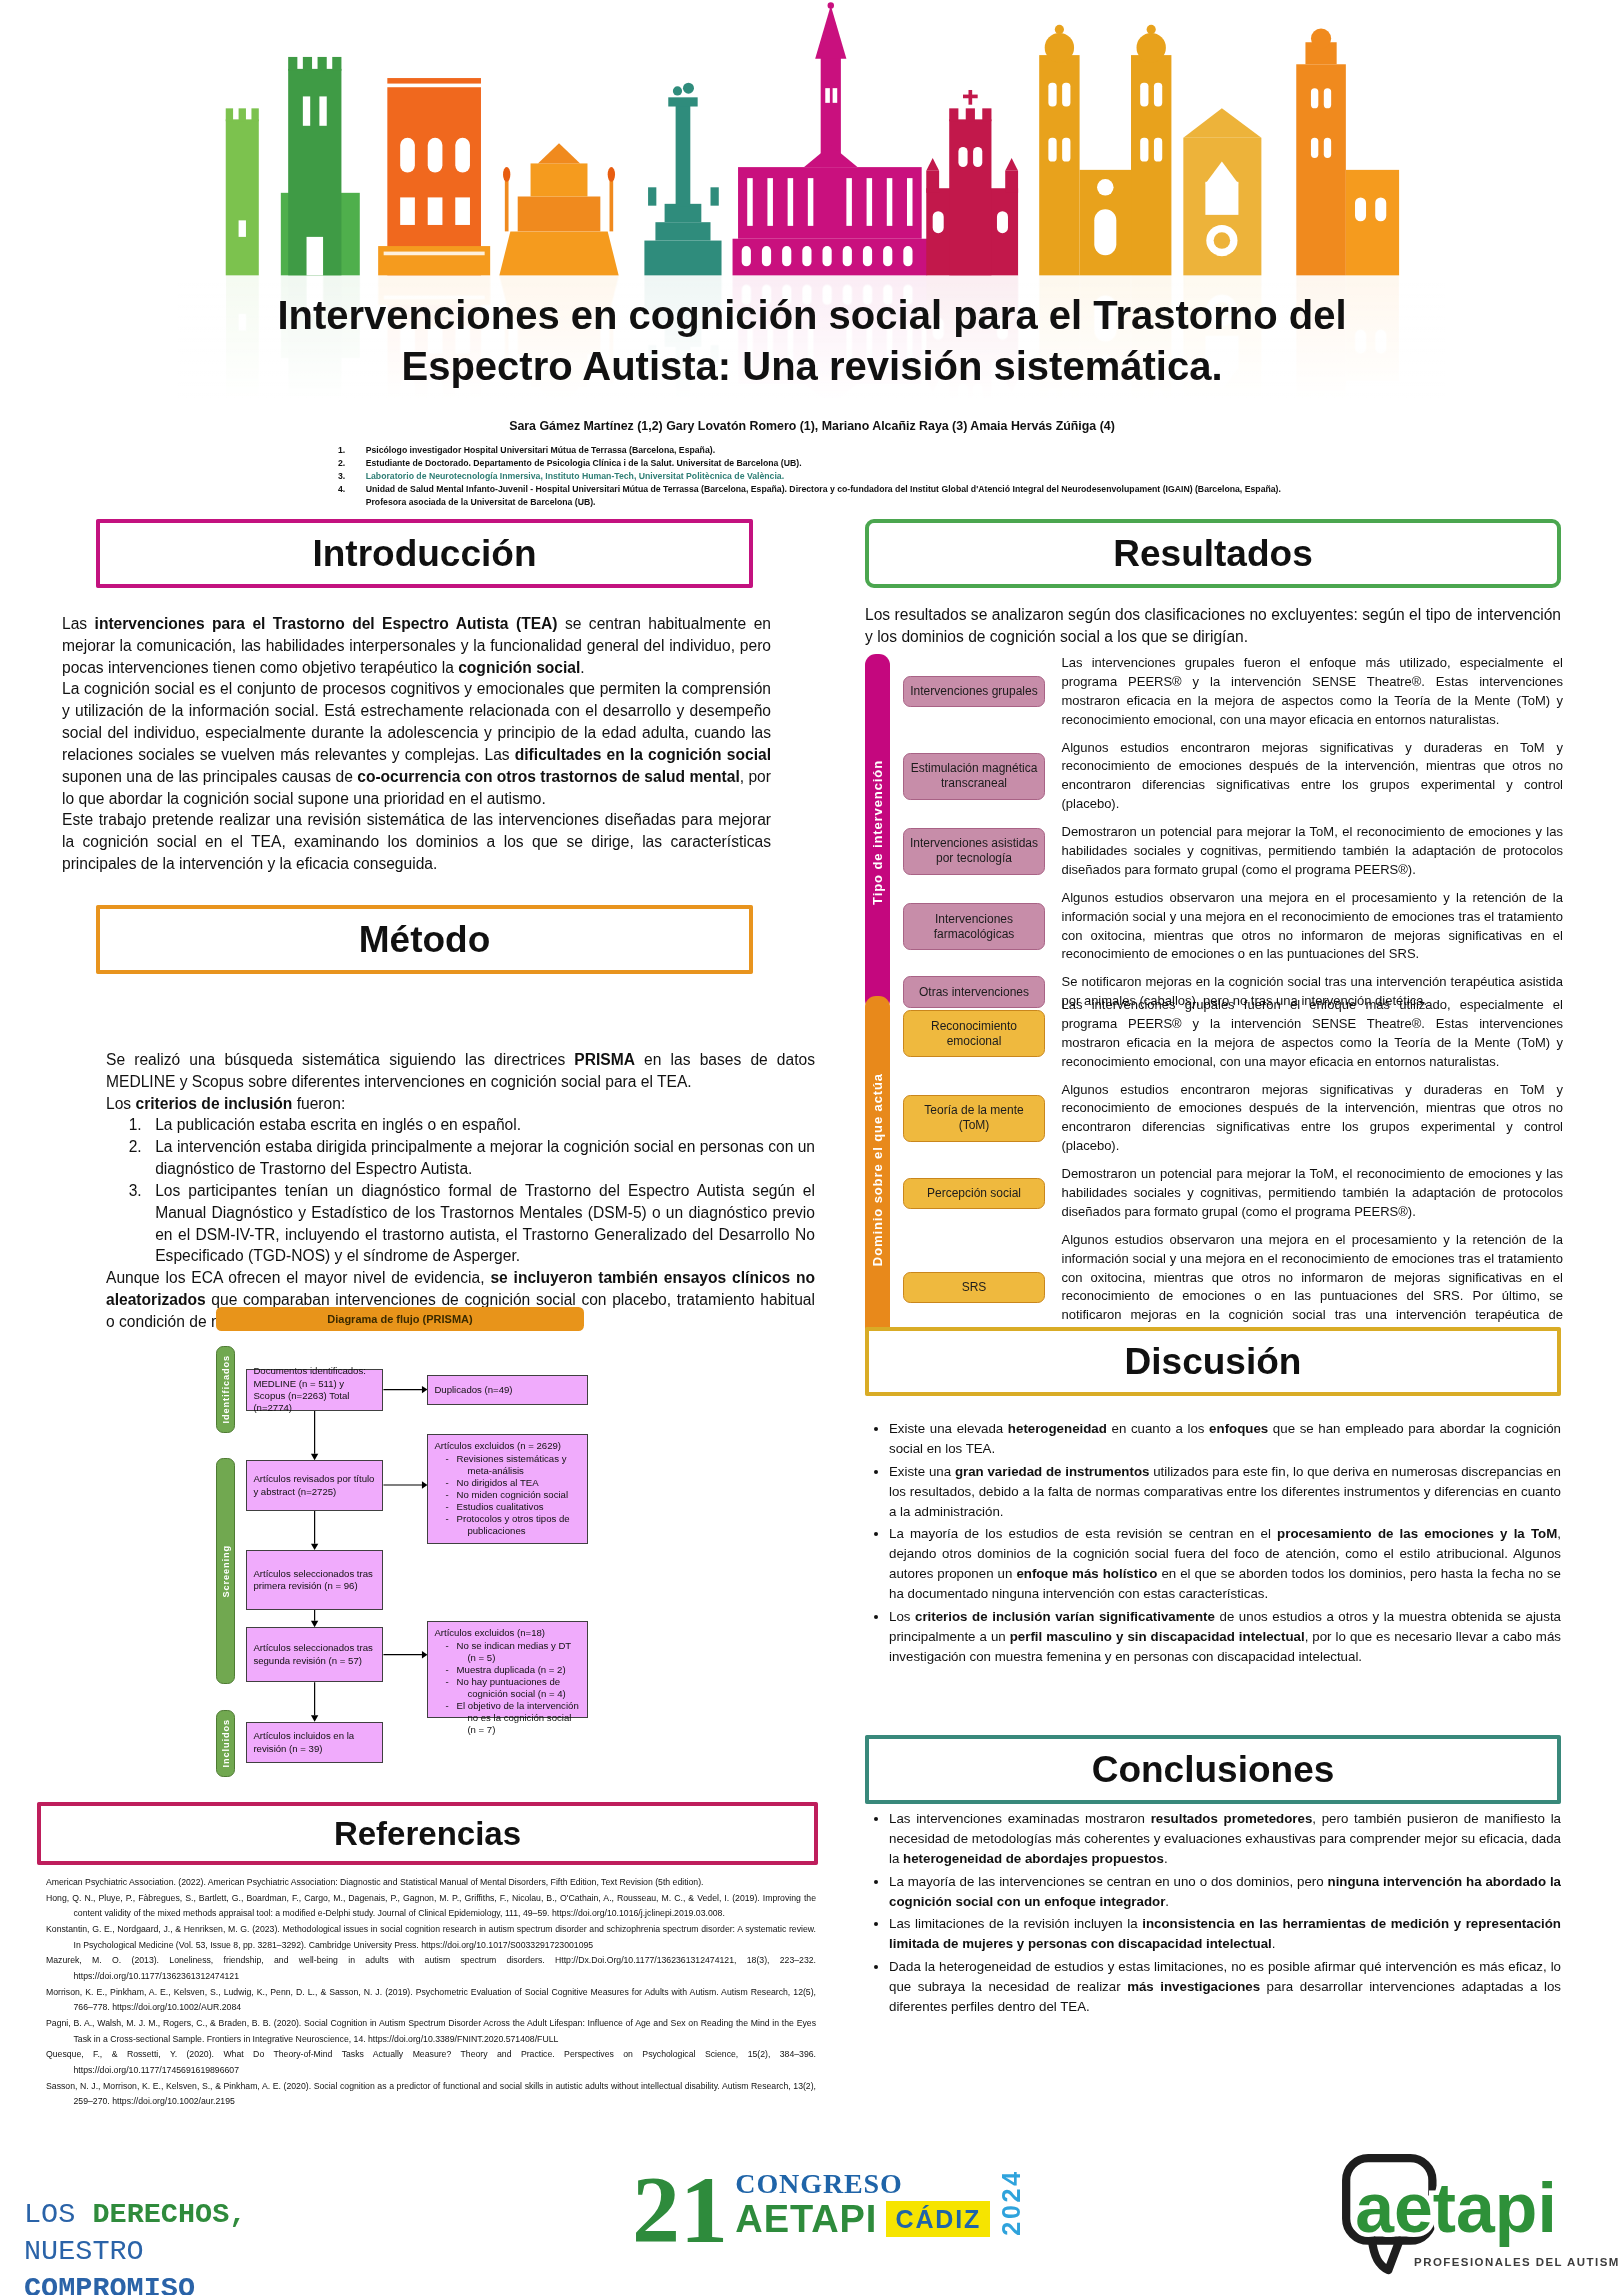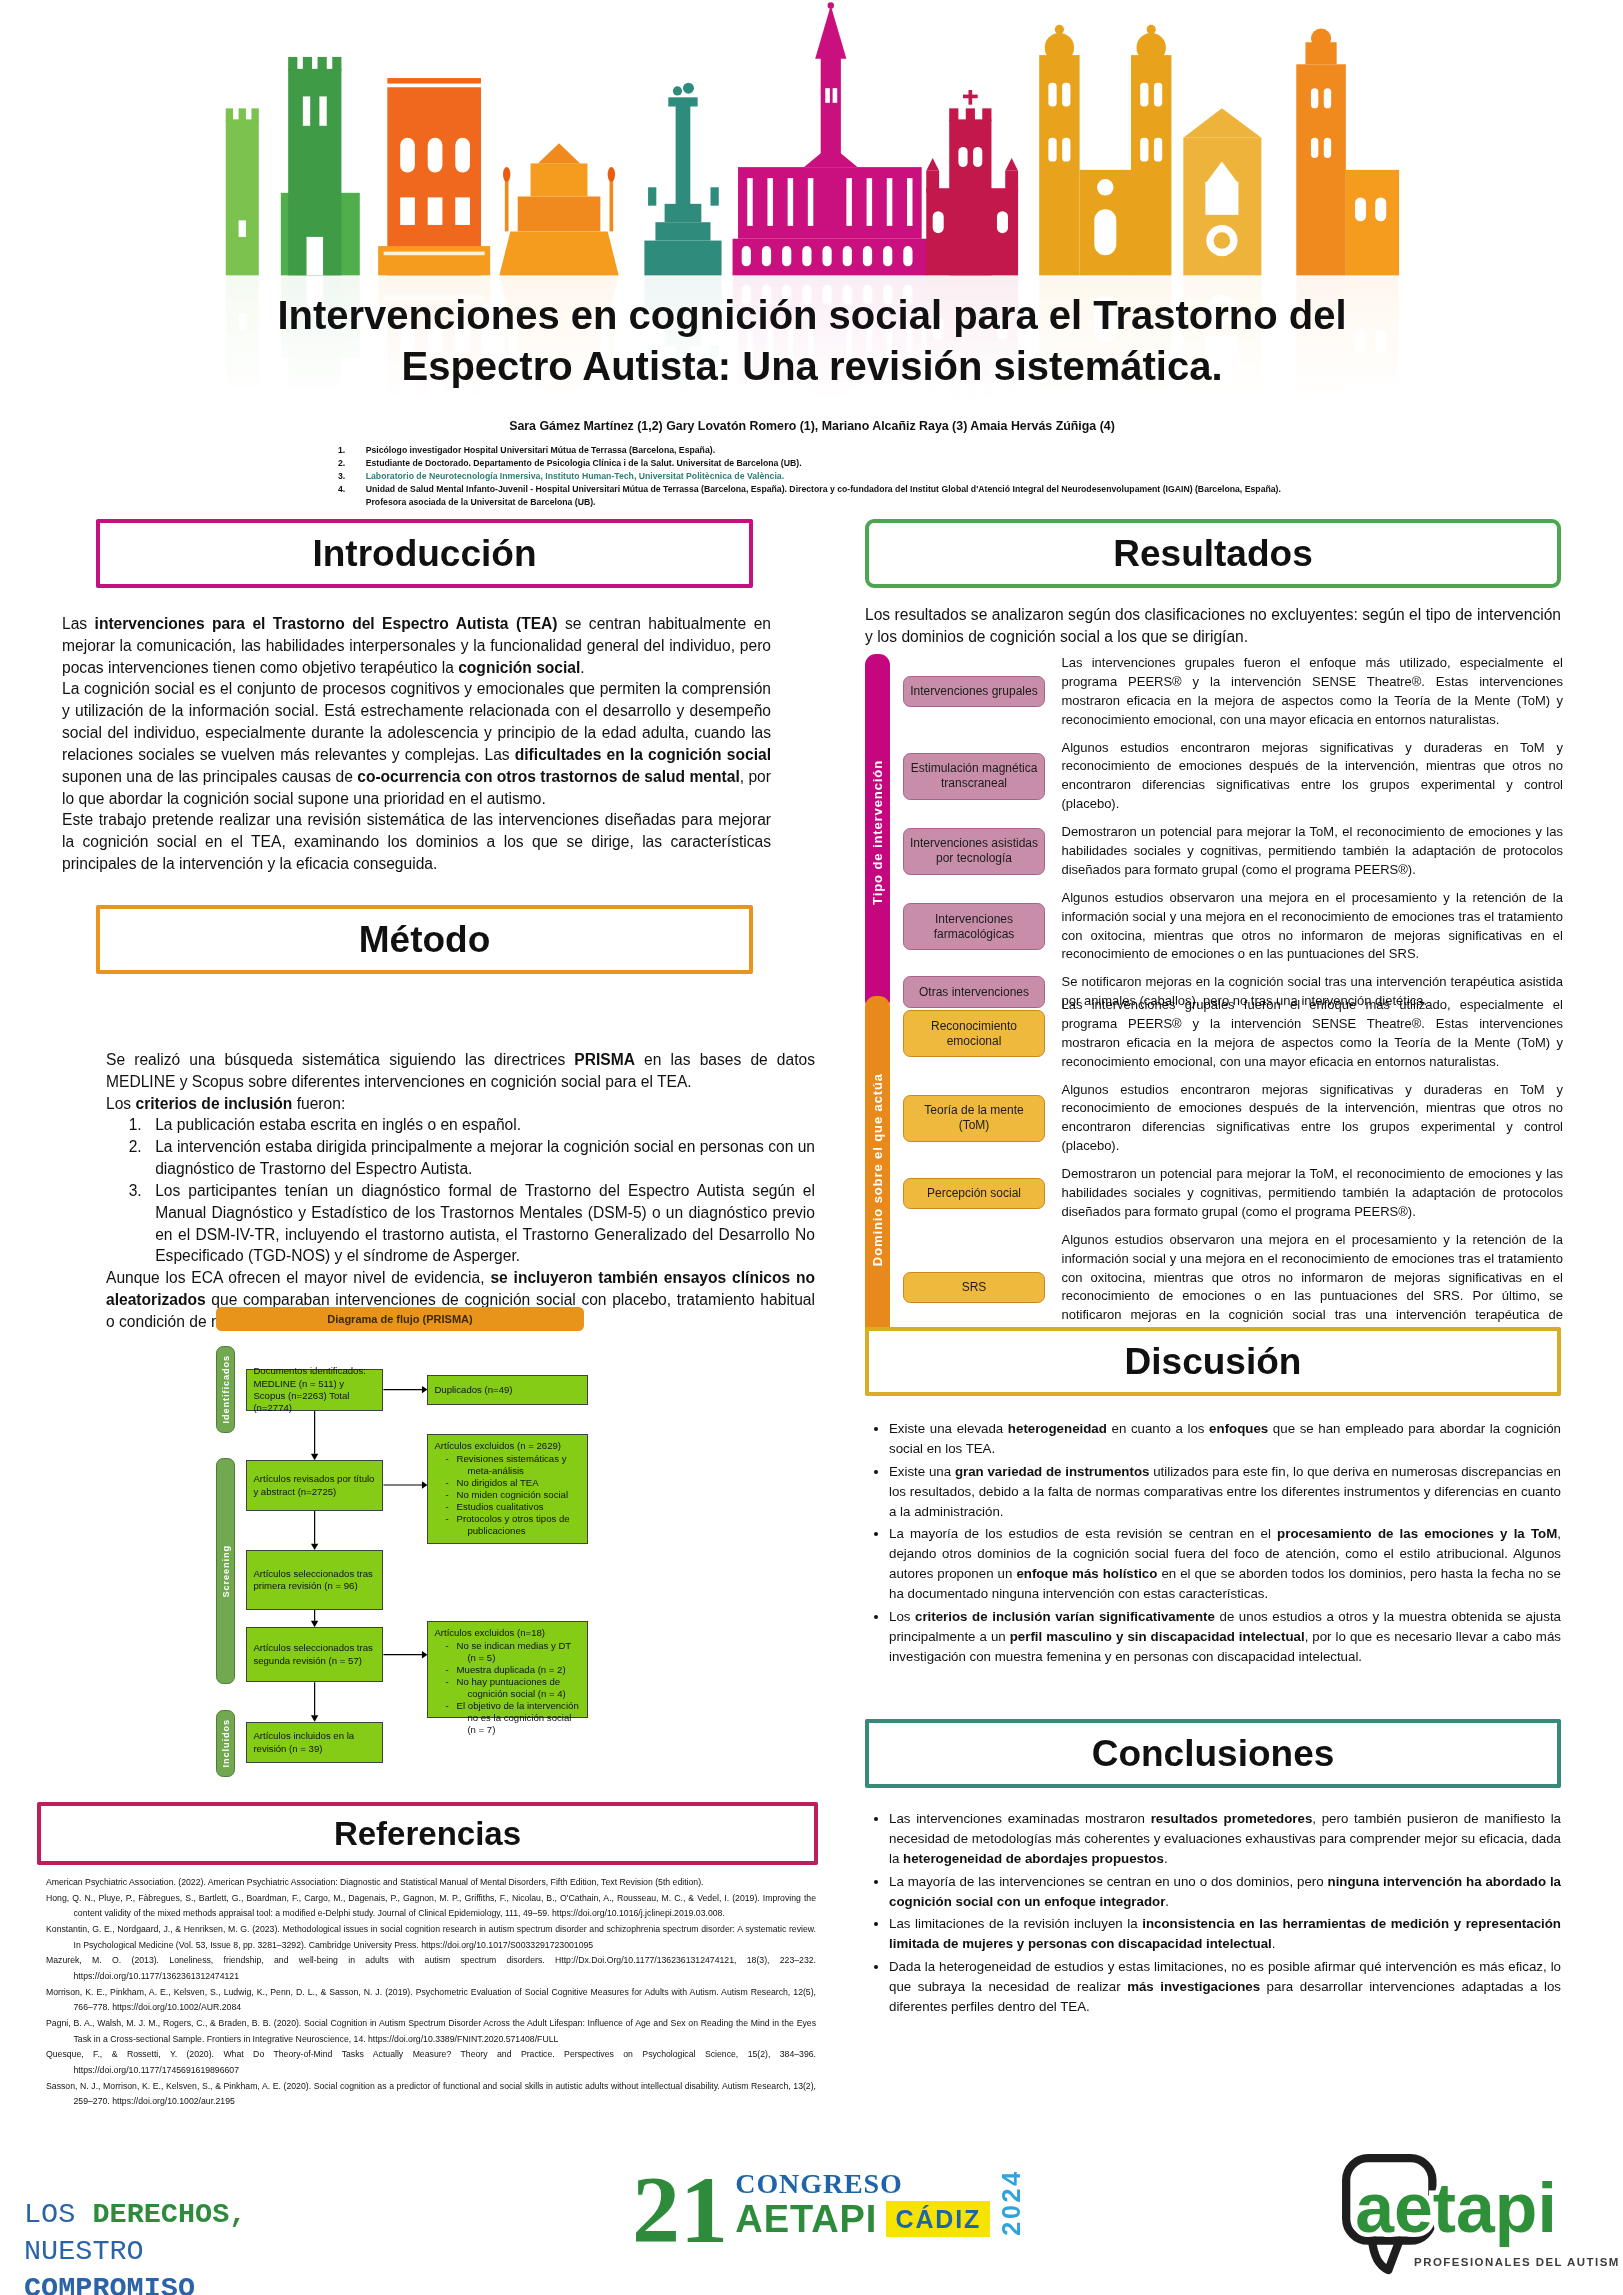--- a/index.html
+++ b/index.html
@@ -12,34 +12,34 @@
   .affils{position:absolute;top:444px;left:338px;width:973px;font-size:8.7px;font-weight:bold;line-height:1.5;z-index:2;}
   .affil-row{display:flex;gap:14.7px;}
   .affil-num{width:13px;flex:none;text-align:left;}
   .affil-teal{color:#2E7D74;}
   .sec-h{position:absolute;box-sizing:border-box;background:#fff;border:4.6px solid #000;border-radius:1.8px;
          text-align:center;font-weight:bold;font-size:37px;line-height:1.4;padding:4.6px 0;z-index:2;}
   .sec-h.magenta{border-color:#C3127F;}
   .sec-h.green{border-color:#4BA64F;}
   .sec-h.orange{border-color:#E8941E;}
   .sec-h.gold{border-color:#D9AC26;}
-  .sec-h.teal{border-color:#39897B;}
+  .sec-h.teal{border-color:#39897B;margin-top:16px;}
   .sec-h.crimson{border-color:#BE1E5C;}
   .body-text{position:absolute;font-size:15.6px;line-height:1.4;text-align:justify;z-index:2;}
   .body-text p{margin:0;}
   .body-text ol{margin:0;padding-left:40px;}
   .body-text li{padding-left:9.2px;text-align:justify;}
   
   .prisma{position:absolute;left:60px;top:1307px;width:712px;height:500px;z-index:2;font-size:9.6px;}
   .prisma .pbar{position:absolute;left:156px;top:0;width:368px;height:24px;background:#E8941A;border-radius:5.5px;
                 display:flex;align-items:center;justify-content:center;font-weight:bold;font-size:11px;color:#3A2A00;}
   .pstage{position:absolute;left:156px;width:19px;background:#71A850;border:1.8px solid #4E7A33;border-radius:7.3px;
           box-sizing:border-box;display:flex;align-items:center;justify-content:center;}
   .pstage span{writing-mode:vertical-rl;transform:rotate(180deg);color:#fff;font-weight:bold;font-size:9.2px;letter-spacing:0.9px;}
-  .pbox{position:absolute;box-sizing:border-box;background:#84cc16;border:1.4px solid #404040;
+  .pbox{position:absolute;box-sizing:border-box;background:#f0abfc;border:1.4px solid #404040;
         padding:4.6px 6.4px;line-height:1.3;display:flex;align-items:center;}
   .pbox.flow{left:186px;width:137px;}
   .pbox.side{left:367px;width:161px;display:block;}
   .pbox.side .ptitle{margin:0 0 0.9px 0;}
   .pbox.side ul{margin:0;padding:0;list-style:none;}
   .pbox.side li{padding-left:33px;text-indent:-22px;line-height:1.25;}
   .pbox.side li::before{content:"-\00a0\00a0\00a0";}
   .parrows{position:absolute;left:0;top:0;width:712px;height:500px;}
   
   .refs{position:absolute;left:46px;top:1875px;width:770px;font-size:8.7px;line-height:1.8;text-align:justify;z-index:2;}

